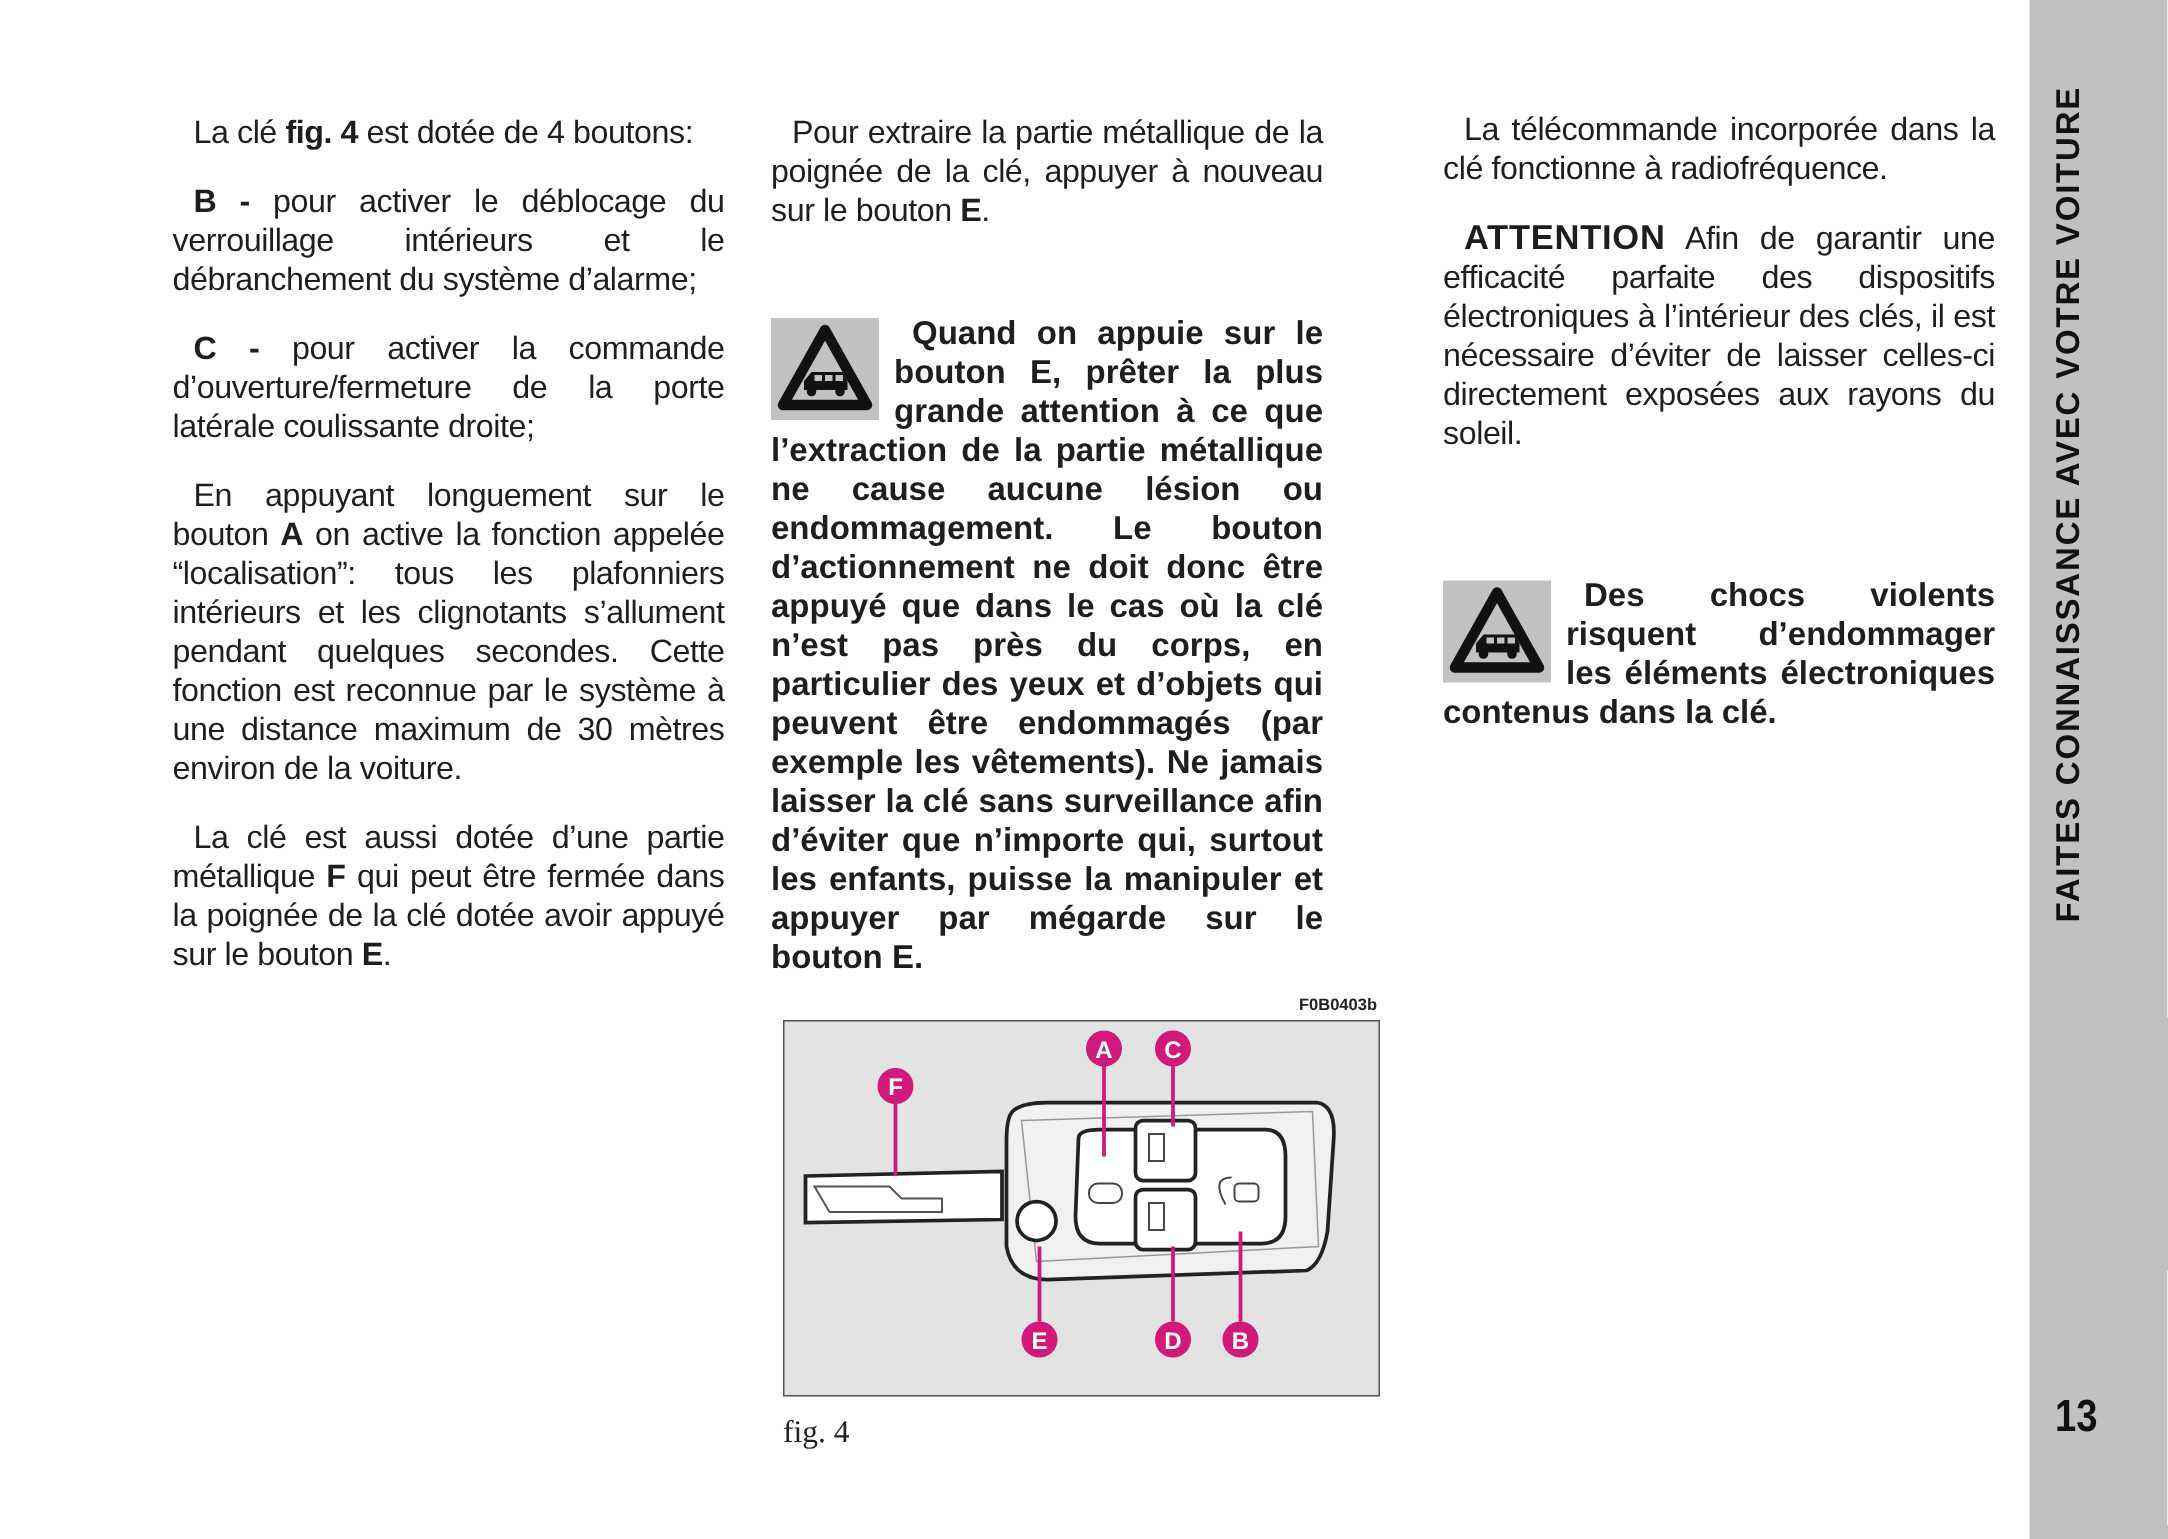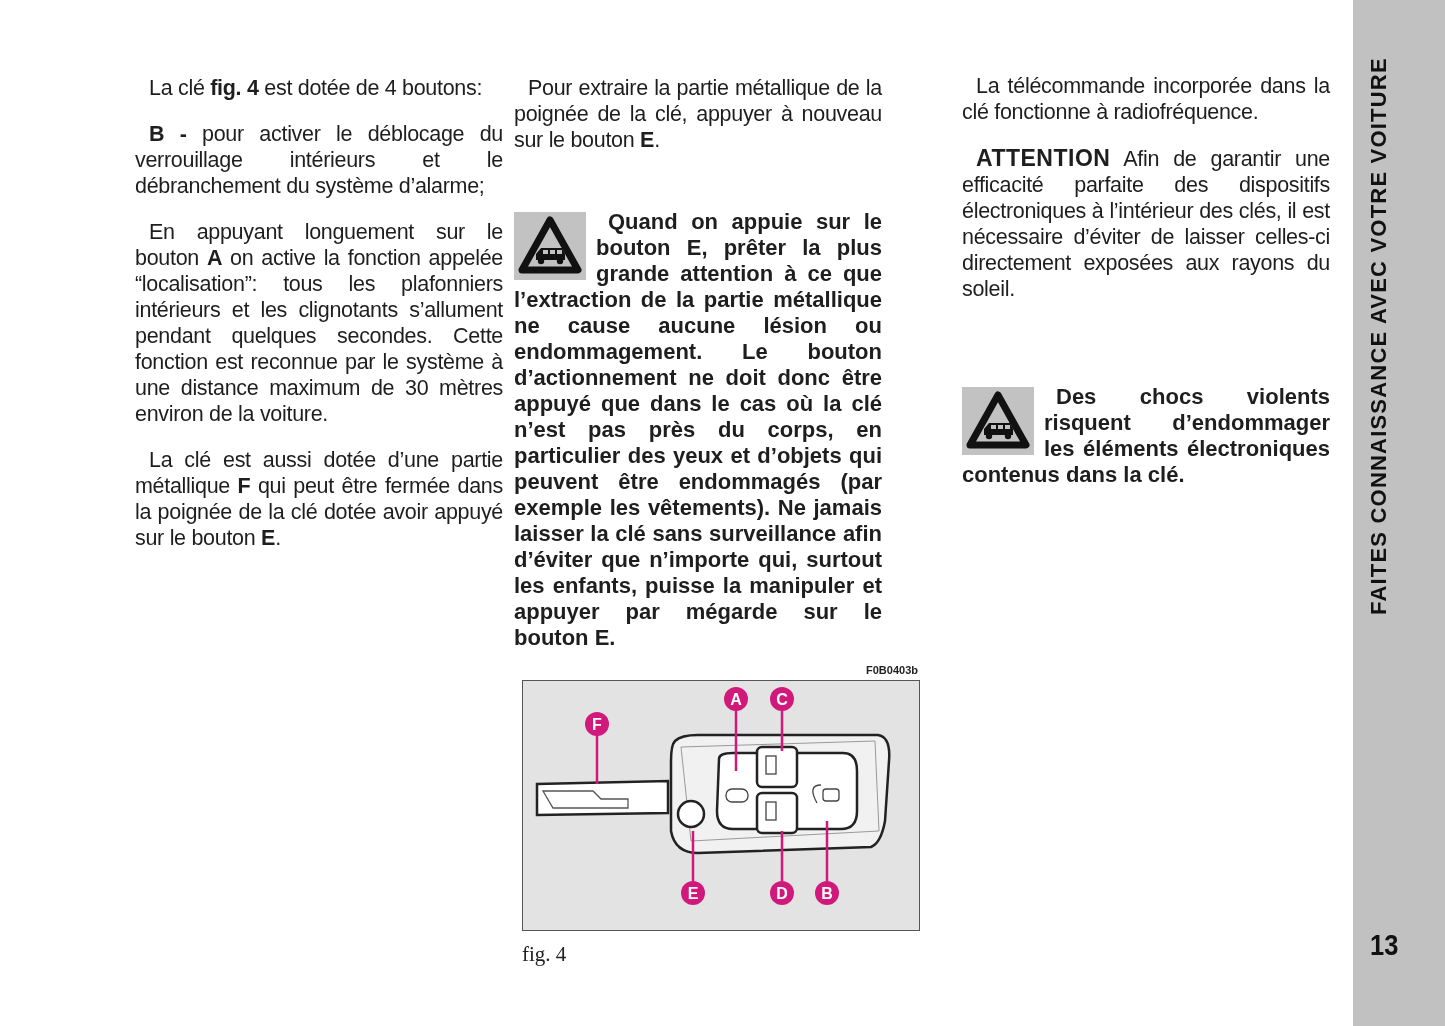--- a/index.html
+++ b/index.html
@@ -3,21 +3,21 @@
 <meta charset="utf-8">
 <style>
   html, body { margin:0; padding:0; }
   body {
     width:1445px; height:1026px; position:relative; overflow:hidden;
     background:#ffffff; color:#1e1e1e;
     font-family:"Liberation Sans", "DejaVu Sans", sans-serif;
   }
   .col { position:absolute; font-size:21.5px; line-height:26px; letter-spacing:-0.3px; }
   .col p { margin:0 0 20px 0; text-align:justify; text-indent:14px; }
-  #col1 { left:115px; top:75px; width:368px;margin-left:20px; }
+  #col1 { left:115px; top:75px; width:368px; }
   #col2 { left:514px; top:75px; width:368px; }
   #col3 { left:962px; top:73px; width:368px; }
   b { font-weight:bold; }
 
   .warn { position:relative; font-weight:bold; font-size:22px; line-height:26px; text-align:justify; letter-spacing:0; }
   .warn .ico {
     float:left; width:72px; height:68px; background:#c2c2c2; margin:3px 10px 4px 0;
     display:flex; align-items:center; justify-content:center;
   }
   .warn .txt { text-indent:12px; }
@@ -43,20 +43,21 @@
   }
 </style>
 </head>
 <body>
 
 <div id="col1" class="col">
   <p>
     <span>La clé </span><b>fig. 4</b><span> est dotée de 4 boutons:</span>
   </p>
   <p><b>B -</b><span> pour activer le déblocage du verrouillage intérieurs et le débranchement du système d’alarme;</span></p>
+  <p><b>C -</b><span> pour activer la commande d’ouverture/fermeture de la porte latérale coulissante droite;</span></p>
   <p><span>En appuyant longuement sur le bouton </span><b>A</b><span> on active la fonction appelée “localisation”: tous les plafonniers intérieurs et les clignotants s’allument pendant quelques secondes. Cette fonction est reconnue par le système à une distance maximum de 30 mètres environ de la voiture.</span></p>
   <p><span>La clé est aussi dotée d’une partie métallique </span><b>F</b><span> qui peut être fermée dans la poignée de la clé dotée avoir appuyé sur le bouton </span><b>E</b><span>.</span></p>
 </div>
 
 <div id="col2" class="col">
   <p><span>Pour extraire la partie métallique de la poignée de la clé, appuyer à nouveau sur le bouton </span><b>E</b><span>.</span></p>
   <div style="height:36px"></div>
   <div class="warn">
     <div class="ico">
       <svg width="64" height="60" viewBox="0 0 64 60">

